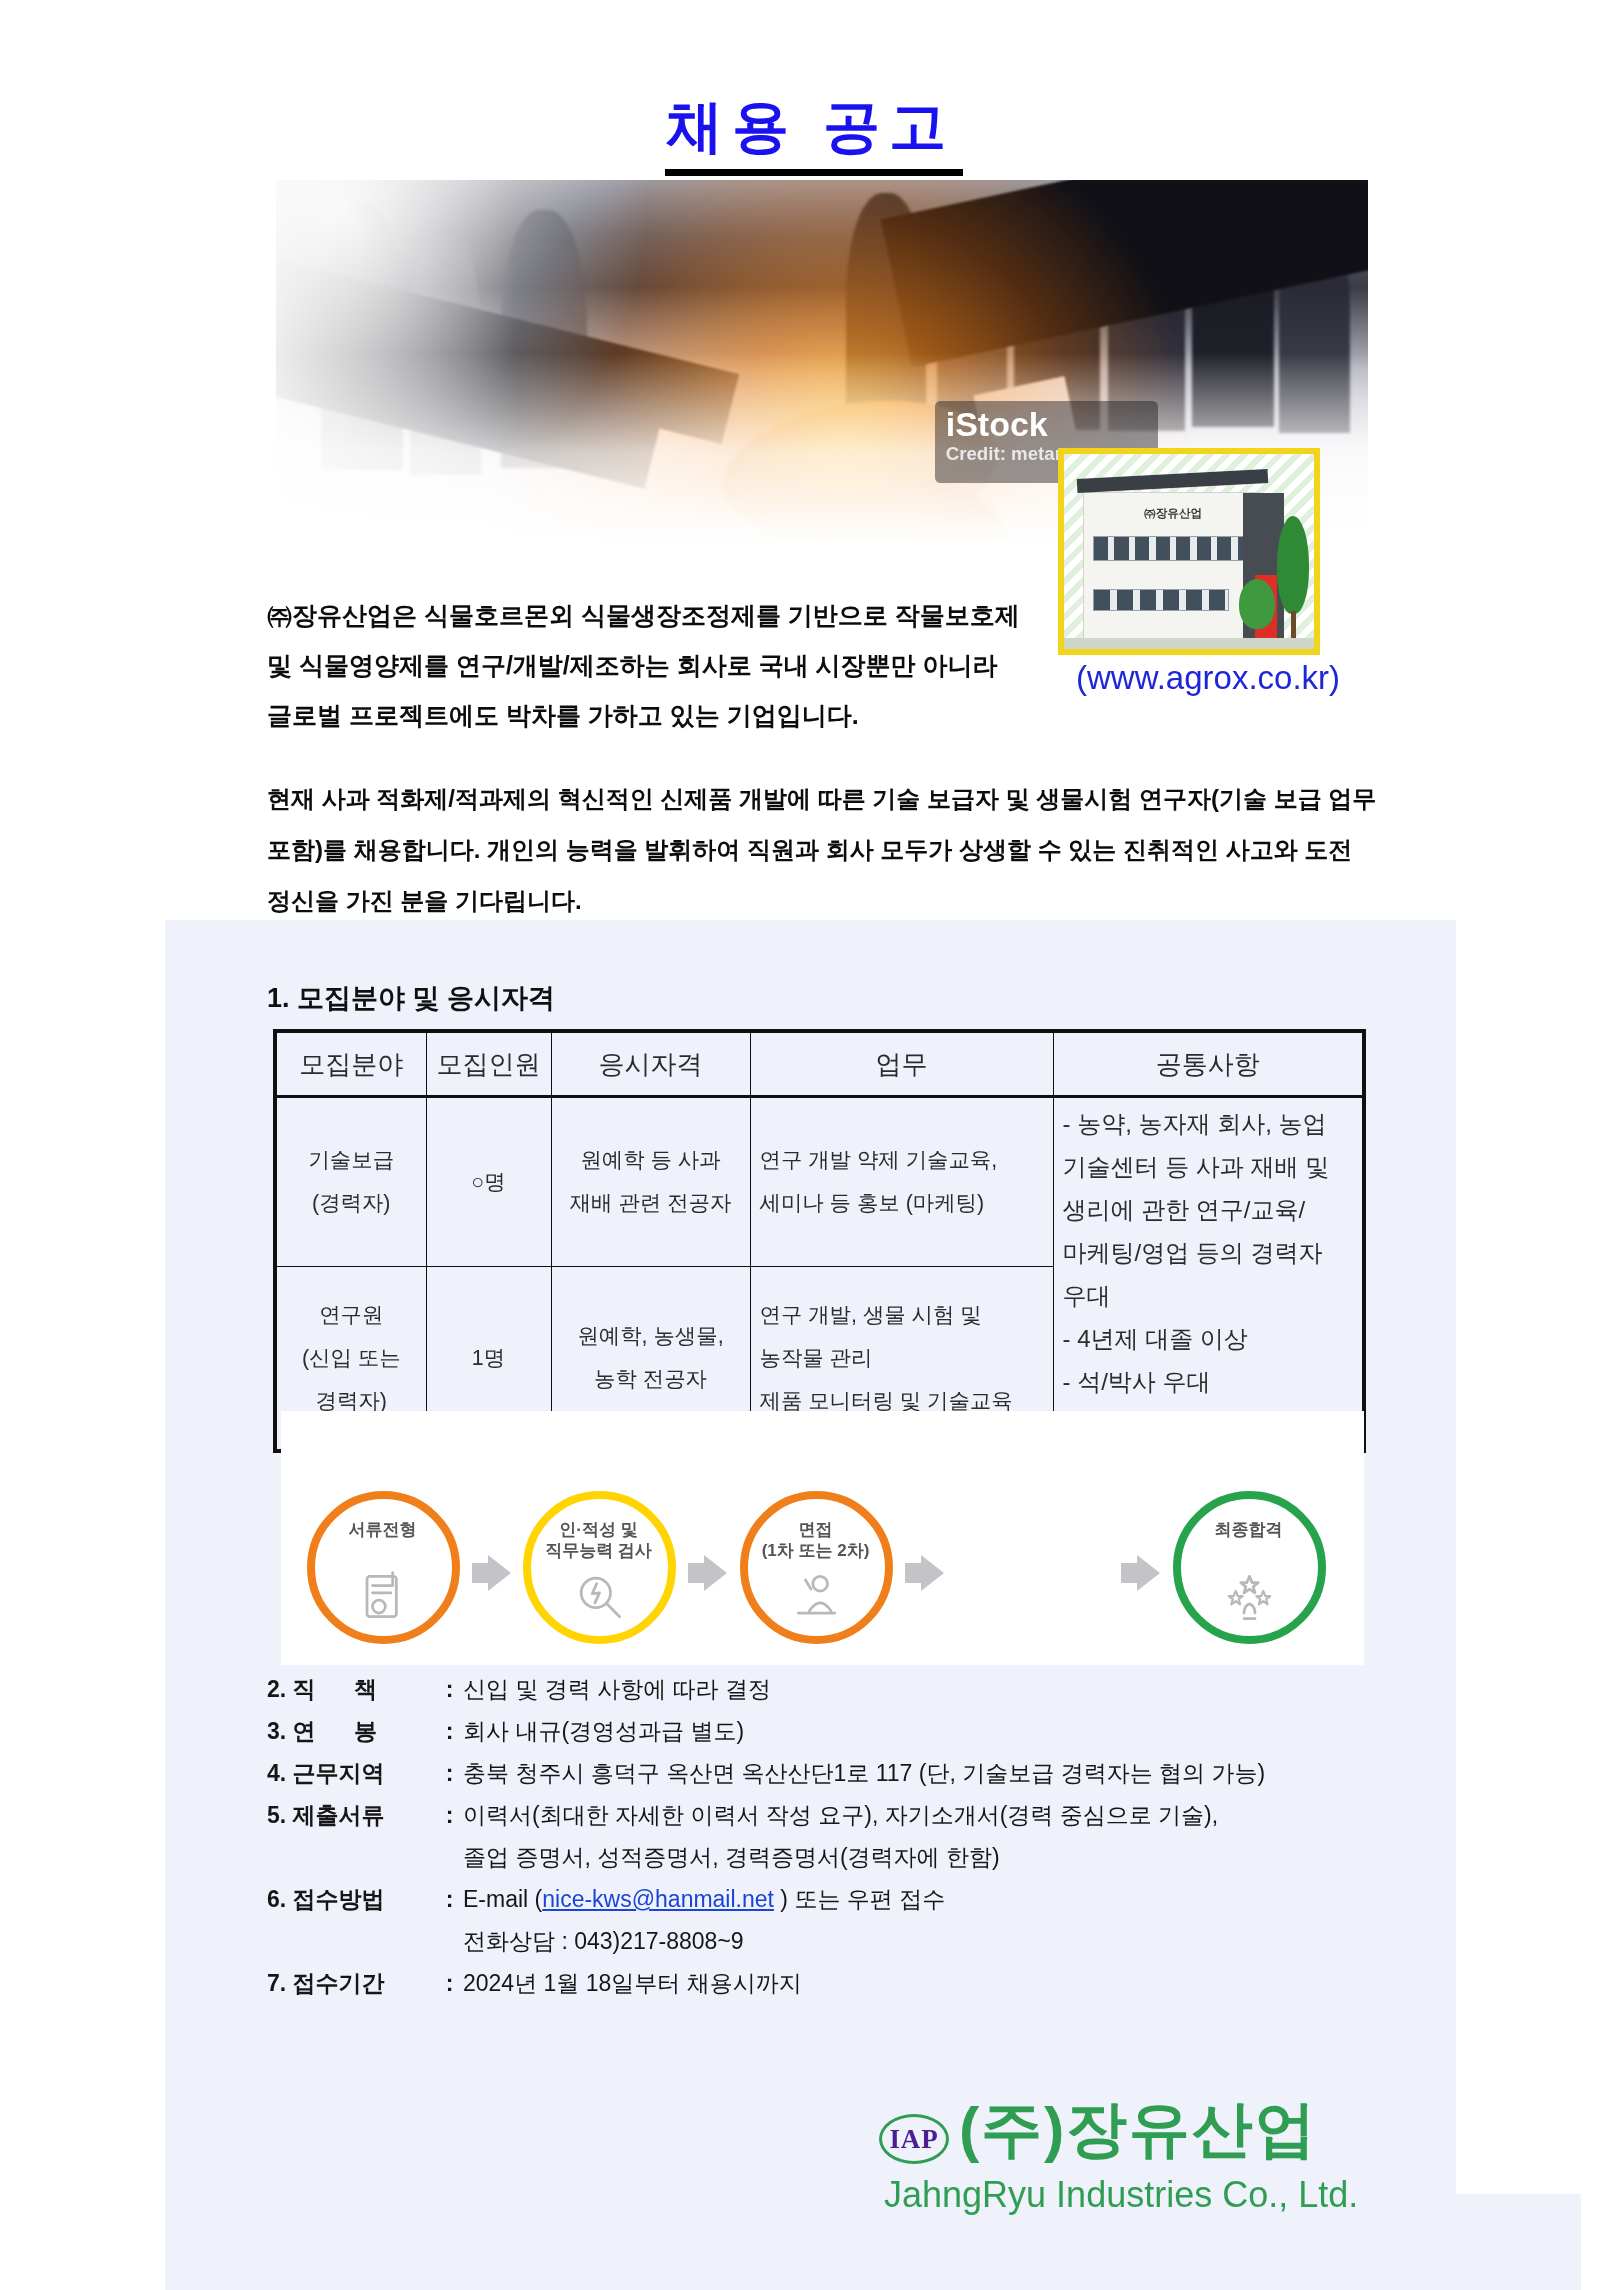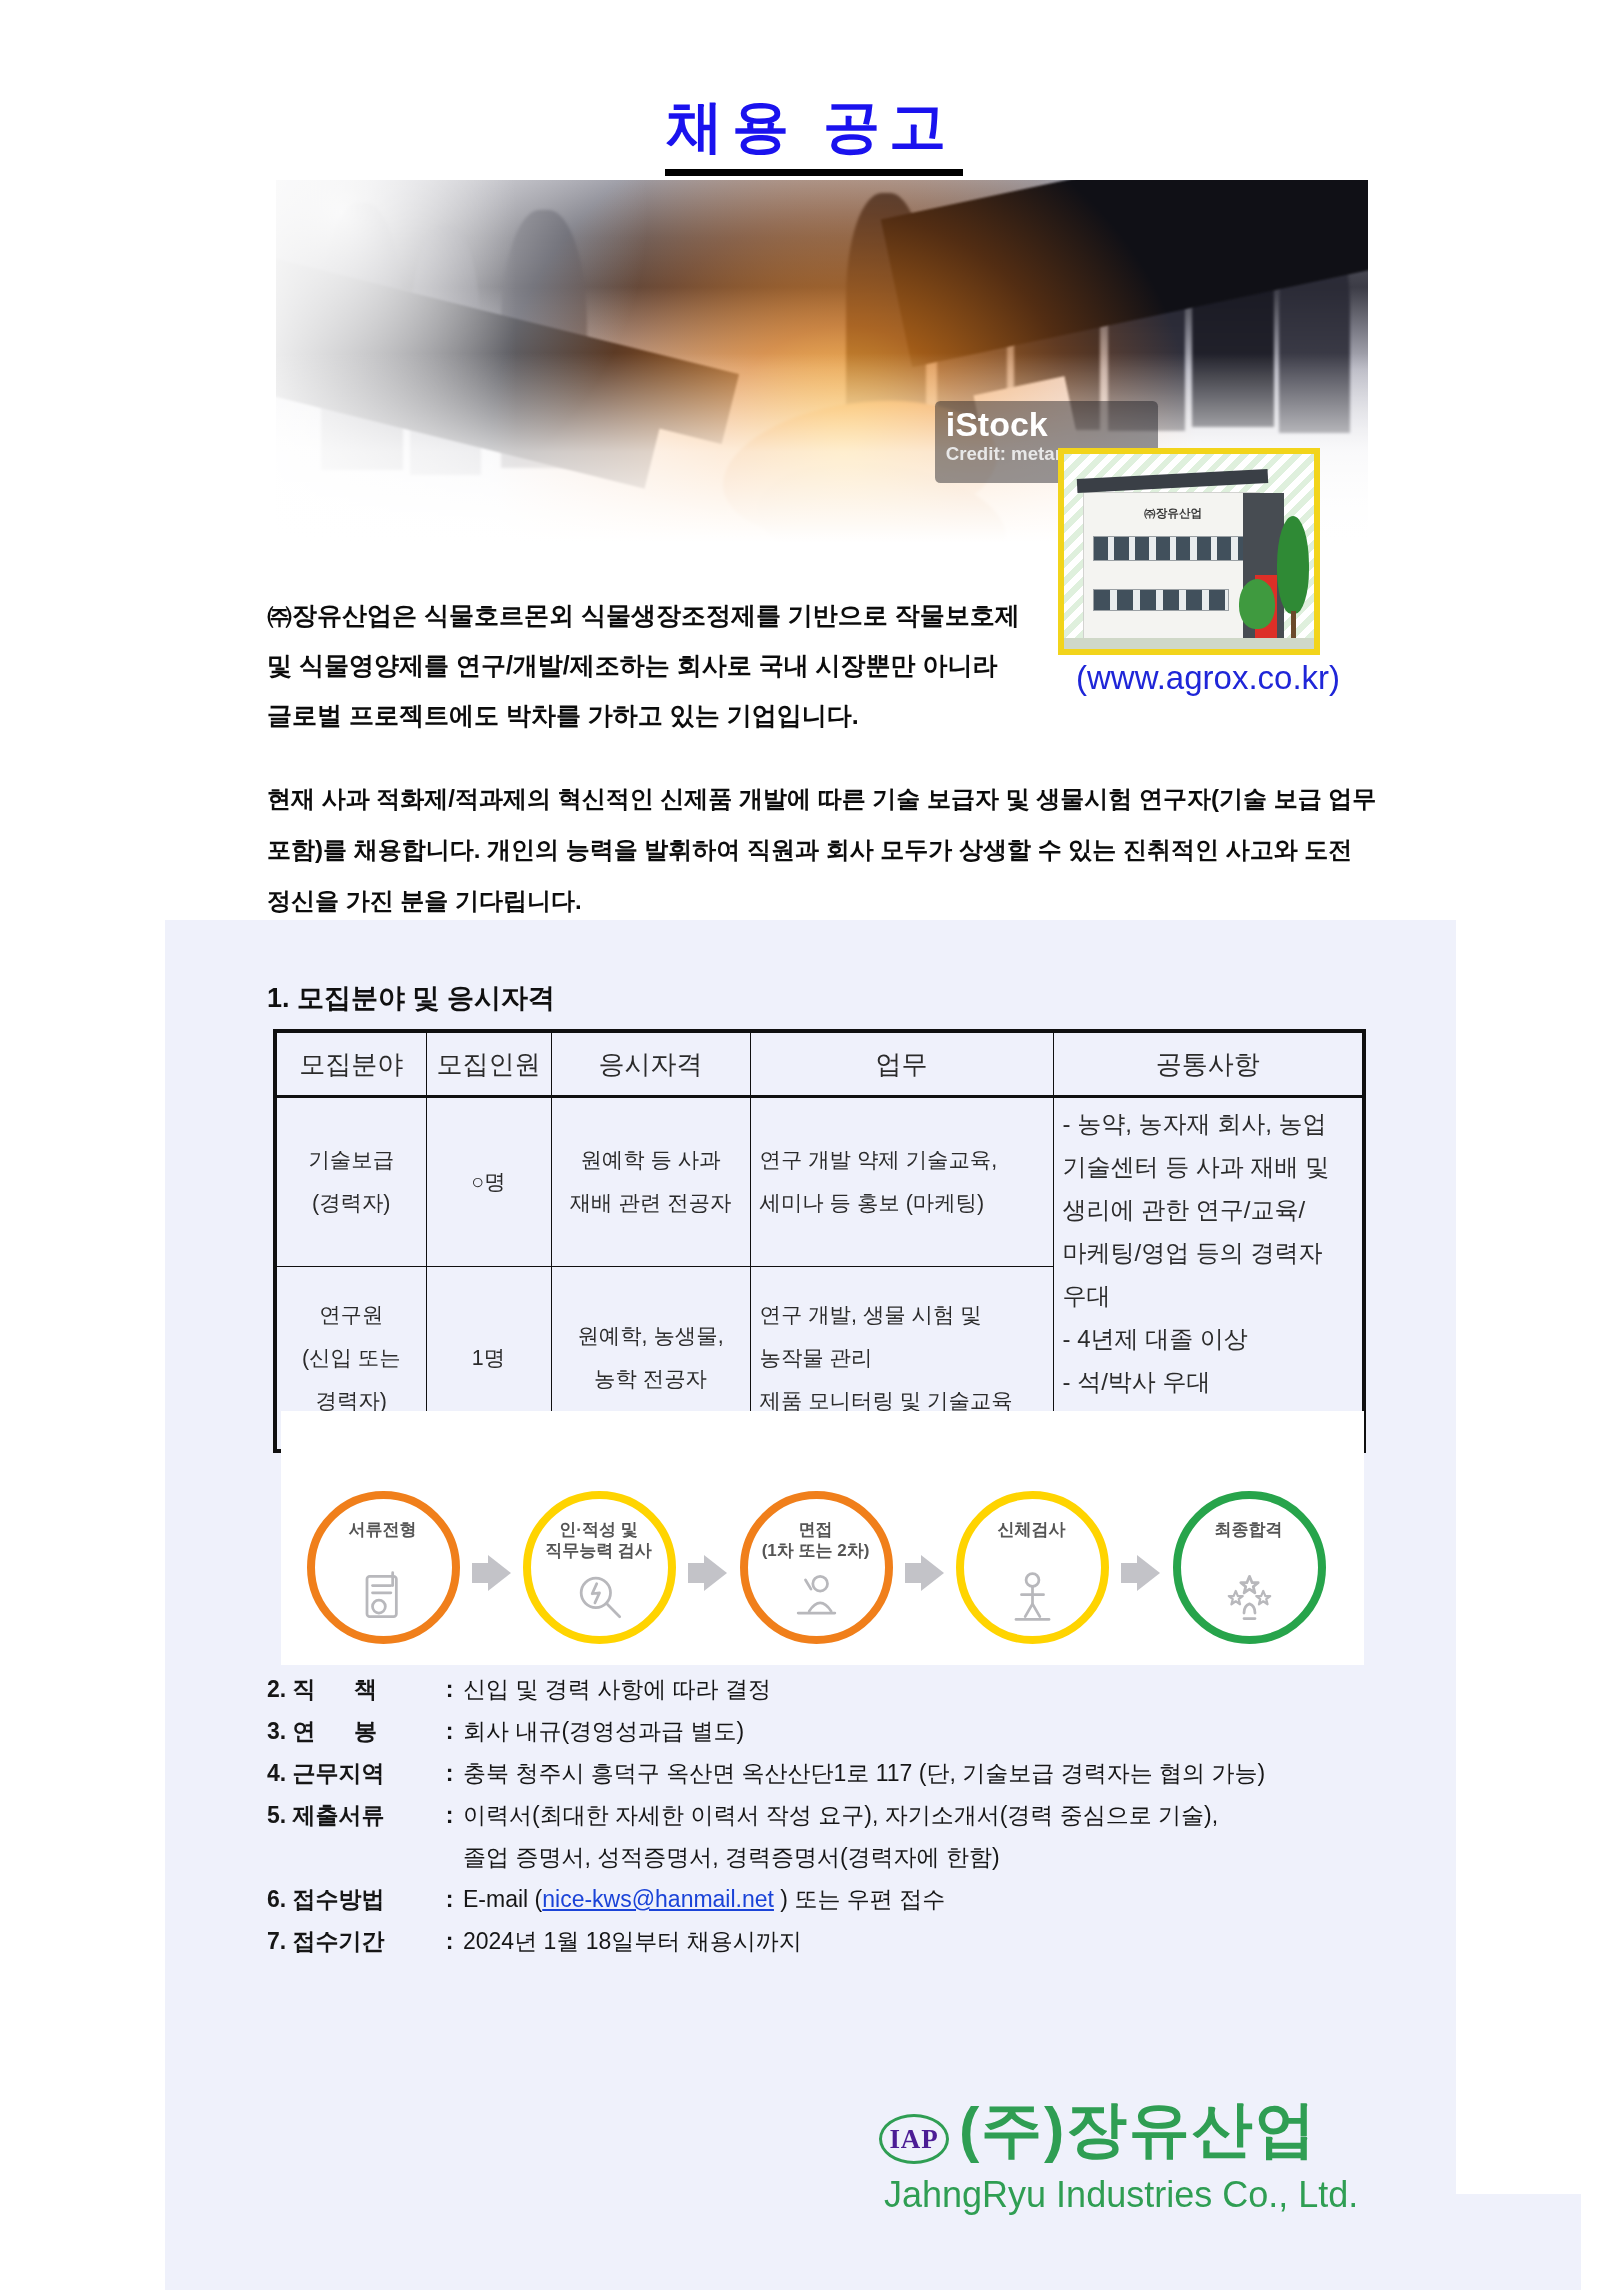--- a/index.html
+++ b/index.html
@@ -260,32 +260,20 @@
         <svg viewBox="0 0 60 60" width="55" height="55">
           <circle cx="34" cy="16" r="8"></circle>
           <path d="M22 46 q12 -18 24 0"></path>
           <line x1="10" y1="48" x2="50" y2="48"></line>
           <line x1="24" y1="22" x2="18" y2="12"></line>
         </svg>
       </div>
     </div>
     <div class="proc-arrow" style="left:640px;"></div>
 
-    <div class="step ring-y" style="left:675px;">
-      <div class="step-label preline">신체검사</div>
-      <div class="step-icon">
-        <svg viewBox="0 0 60 60" width="55" height="55">
-          <circle cx="30" cy="12" r="7"></circle>
-          <path d="M30 20 v18"></path>
-          <path d="M18 28 h24"></path>
-          <path d="M30 38 l-8 14 M30 38 l8 14"></path>
-          <line x1="12" y1="55" x2="48" y2="55"></line>
-        </svg>
-      </div>
-    </div>
     <div class="proc-arrow" style="left:856px;"></div>
 
     <div class="step ring-g" style="left:892px;">
       <div class="step-label preline">최종합격</div>
       <div class="step-icon">
         <svg viewBox="0 0 60 60" width="55" height="55">
           <g transform="translate(15,32) scale(0.8)">
             <path d="M0,-10 L2.9,-3.1 L9.5,-3.1 L4.1,1.2 L5.9,8.1 L0,4 L-5.9,8.1 L-4.1,1.2 L-9.5,-3.1 L-2.9,-3.1 Z"></path>
           </g>
           <g transform="translate(30,18)">
@@ -326,20 +314,24 @@
       <span class="dvalue">졸업 증명서, 성적증명서, 경력증명서(경력자에 한함)</span>
     </div>
     <div class="dline">
       <span class="dlabel">6. 접수방법</span>
       <span class="dcolon">:</span>
       <span class="dvalue">E-mail (</span>
       <a href="#" class="dvalue email-link">nice-kws@hanmail.net</a>
       <span class="dvalue"> ) 또는 우편 접수</span>
     </div>
     <div class="dline">
+      <span class="dindent"></span>
+      <span class="dvalue">전화상담 : 043)217-8808~9</span>
+    </div>
+    <div class="dline">
       <span class="dlabel">7. 접수기간</span>
       <span class="dcolon">:</span>
       <span class="dvalue">2024년 1월 18일부터 채용시까지</span>
     </div>
   </div>
 
   <div class="abs emblem">
     <span class="emblem-inner">IAP</span>
   </div>
   <div class="abs logo-kr">(주)장유산업</div>

